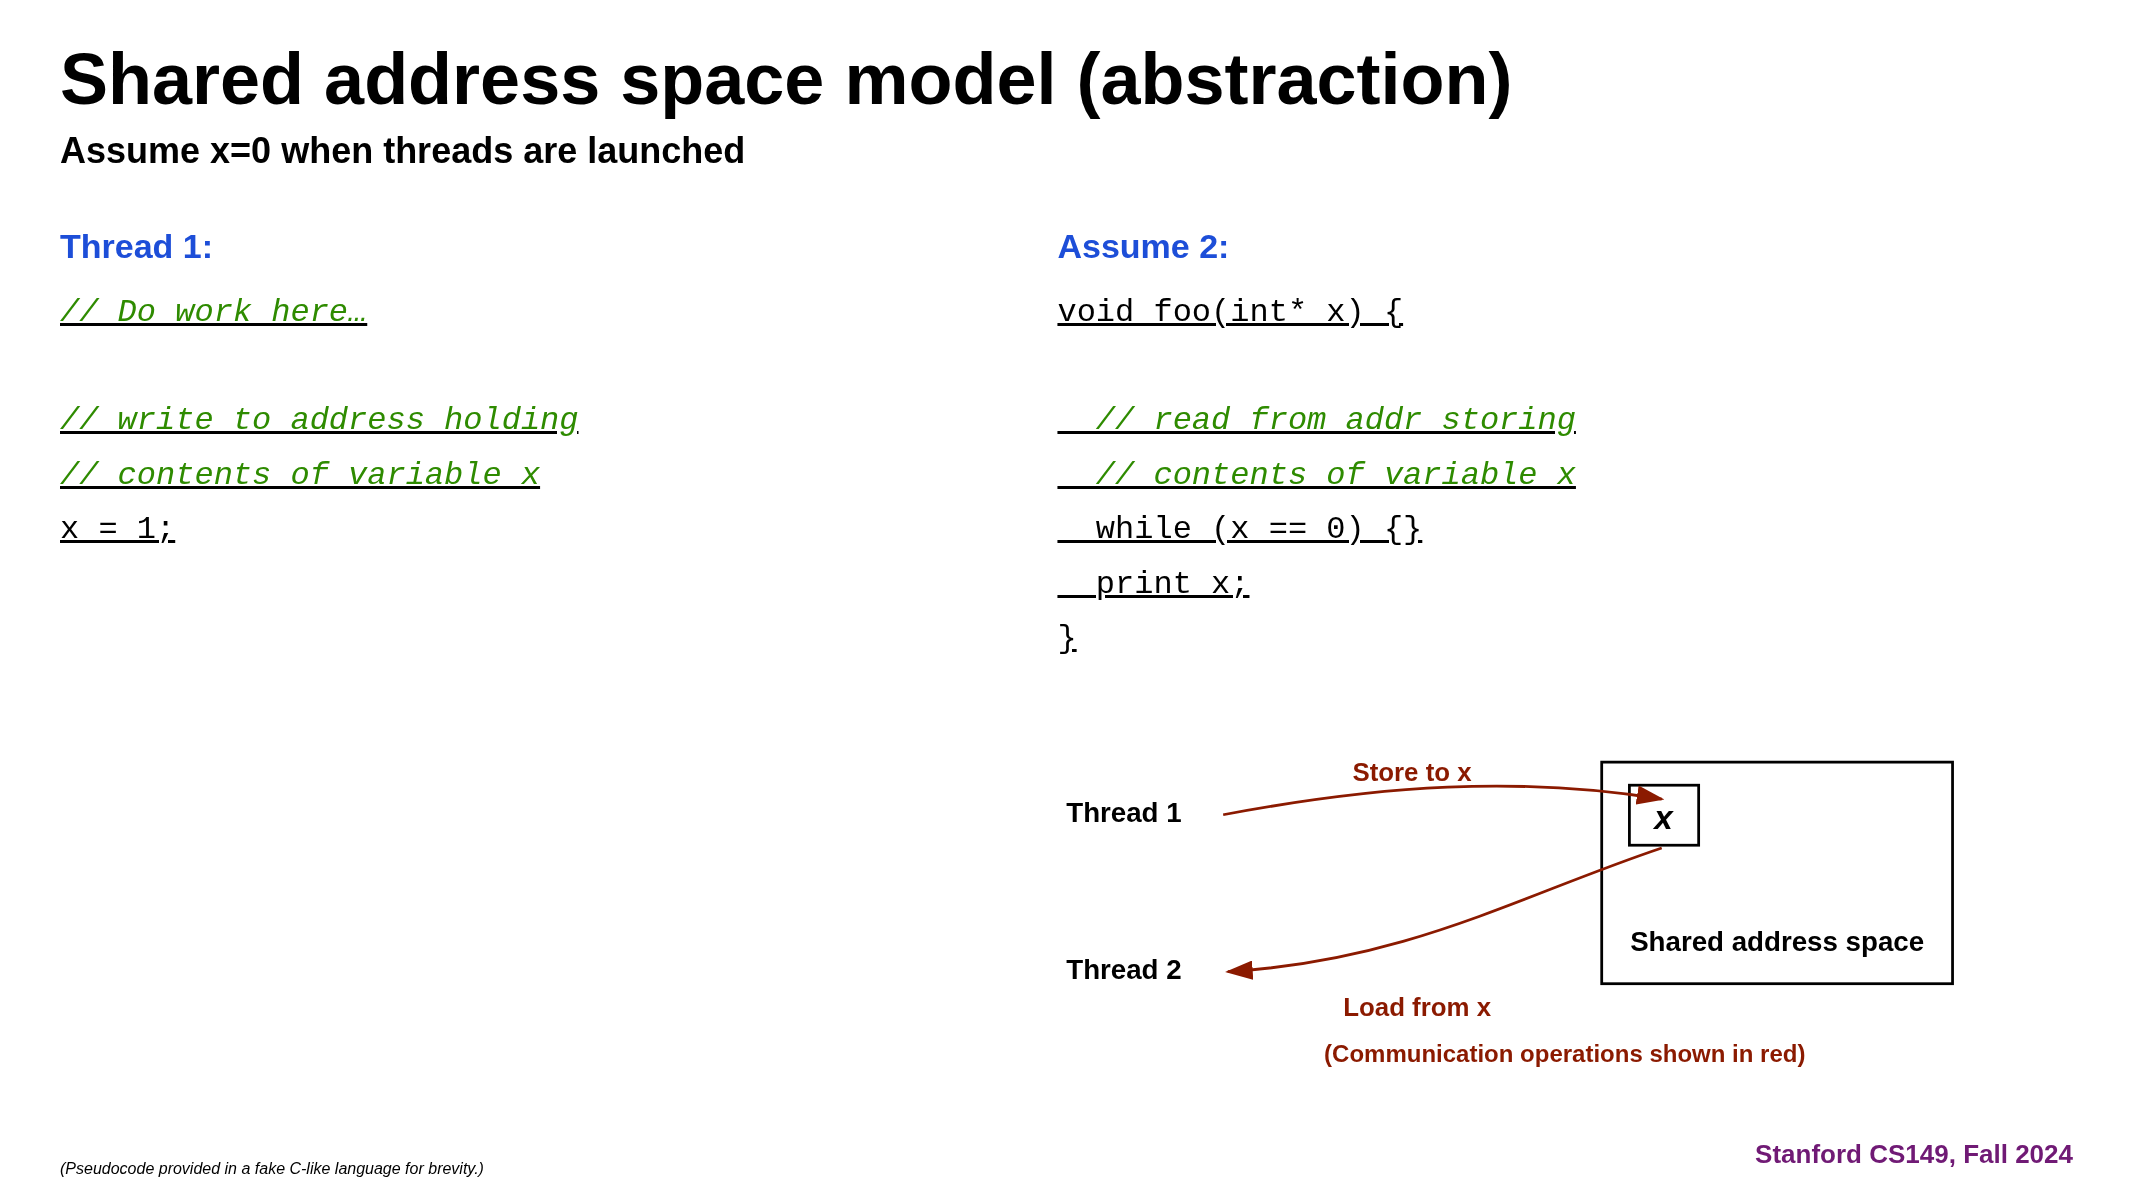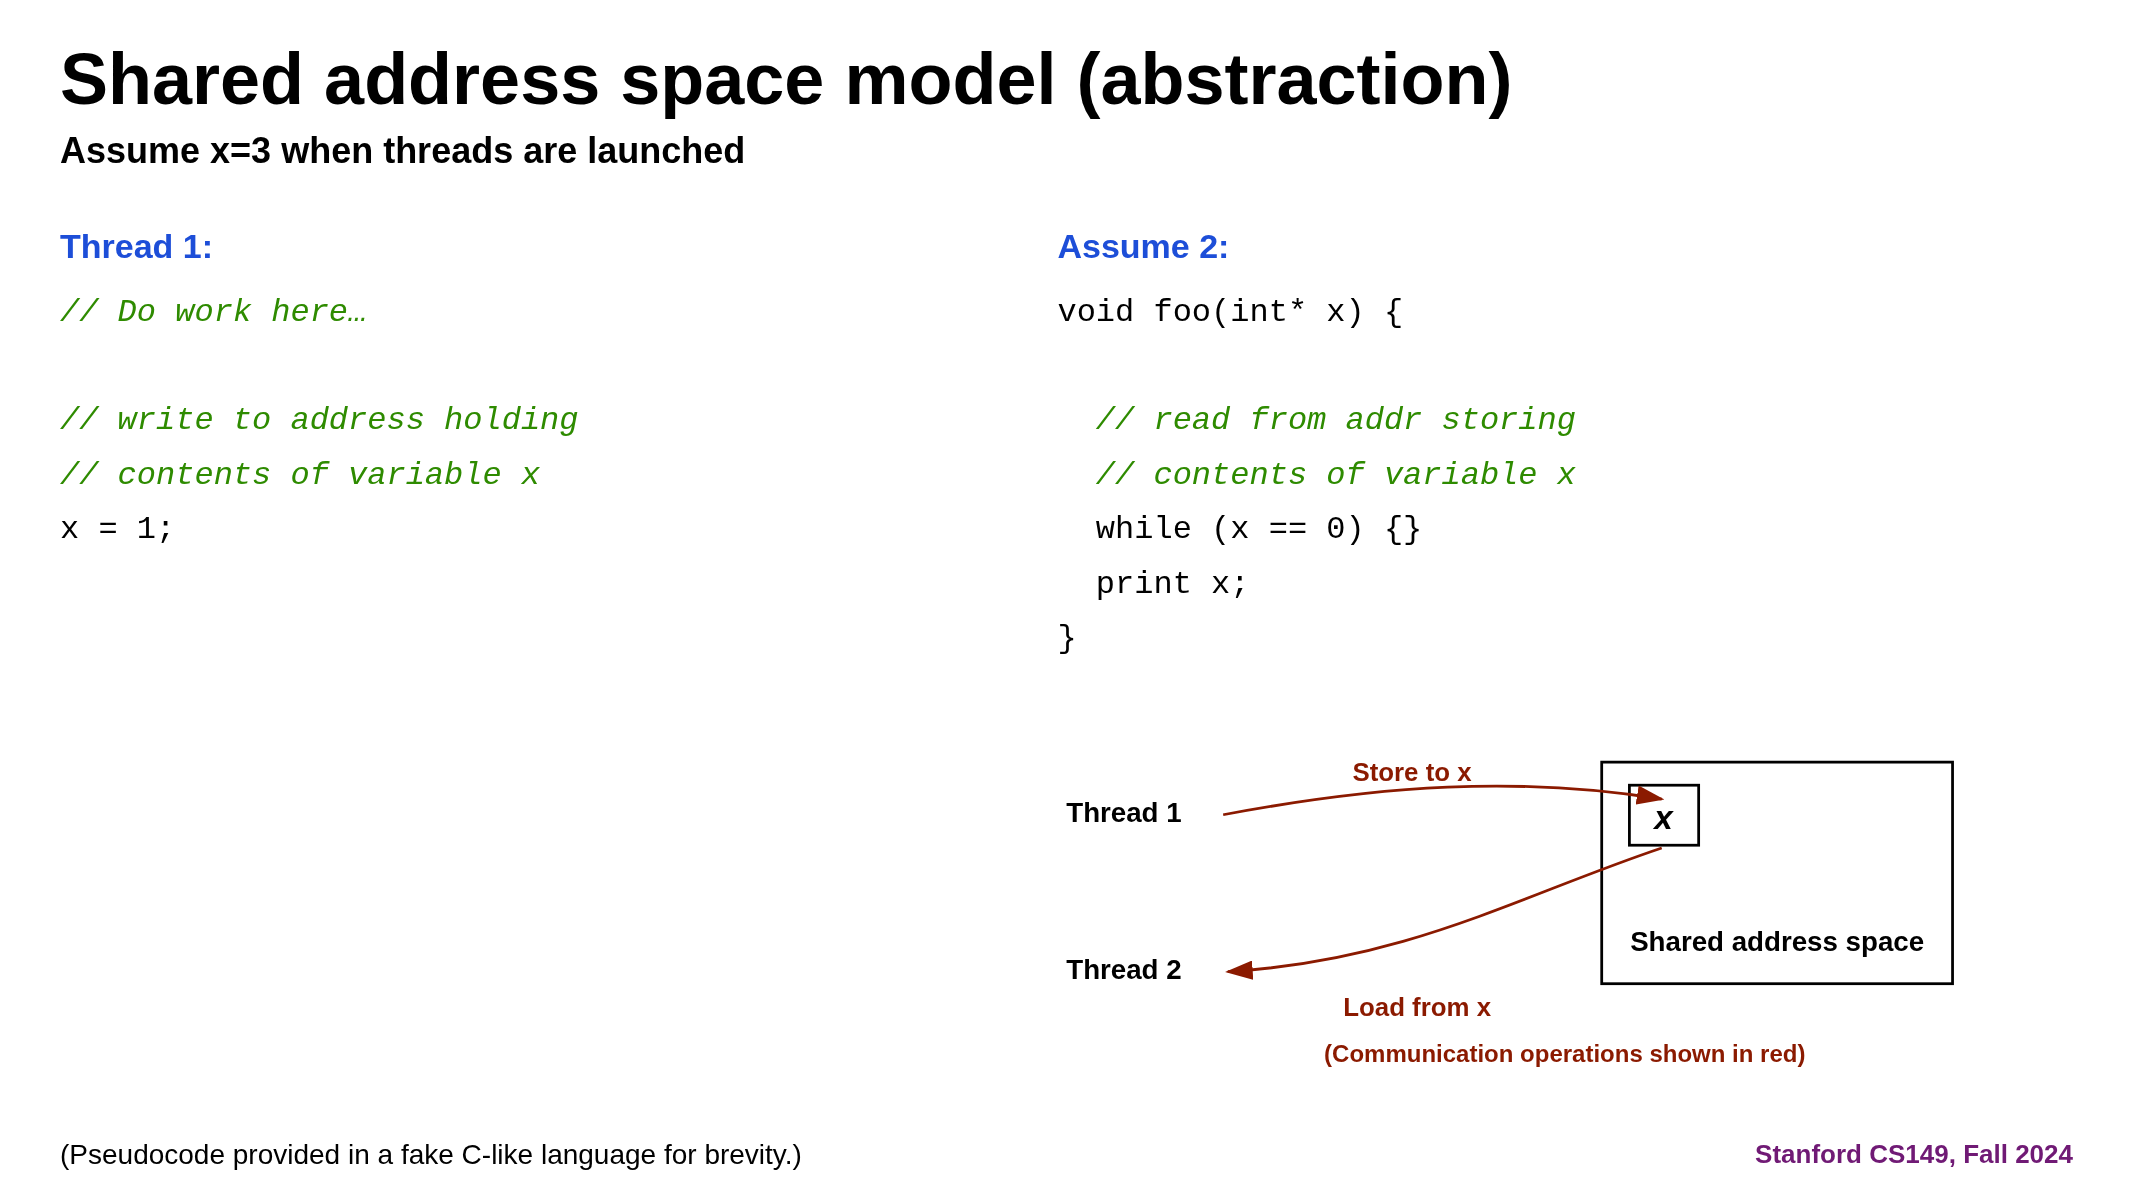--- a/index.html
+++ b/index.html
@@ -40,41 +40,43 @@
     .thread-label {
       font-size: 34px;
       font-weight: 800;
       color: #1d4ed8;
       margin-bottom: 20px;
     }
     .code-block {
       font-family: 'Courier New', Courier, monospace;
       font-size: 32px;
       line-height: 1.7;
+      text-decoration: underline;
     }
     .code-comment {
       color: #2e8b00;
       font-style: italic;
     }
     .code-normal {
       color: #000;
       font-style: normal;
     }
     .diagram-area {
       margin-top: 30px;
       position: relative;
       width: 100%;
       height: 400px;
     }
     .footer-left {
       position: absolute;
-      bottom: 29px;
+      bottom: 22px;
       left: 60px;
-      font-size: 28px;
+      font-size: 16px;
       color: #000;
+      font-style: italic;
     }
     .footer-right {
       position: absolute;
       bottom: 30px;
       right: 60px;
       font-size: 26px;
       font-weight: 700;
       color: #701a75;
       margin-top: 32px;
     }
@@ -86,21 +88,21 @@
       height: 100%;
       overflow: visible;
     }
   </style>
 </head>
 <body>
 
 <h1 class="main-title">Shared address space model (abstraction)</h1>
 
 <div class="subtitle">
-  <div>Assume x=3 when threads are launched</div>
+  <div>Assume x=0 when threads are launched</div>
 </div>
 
 <div class="content-area">
 
   <div class="left-column">
     <div class="thread-label">Thread 1:</div>
     <div class="code-block">
       <span class="code-comment">// Do work here…</span><br>
       <br>
       <span class="code-comment">// write to address holding</span><br>

